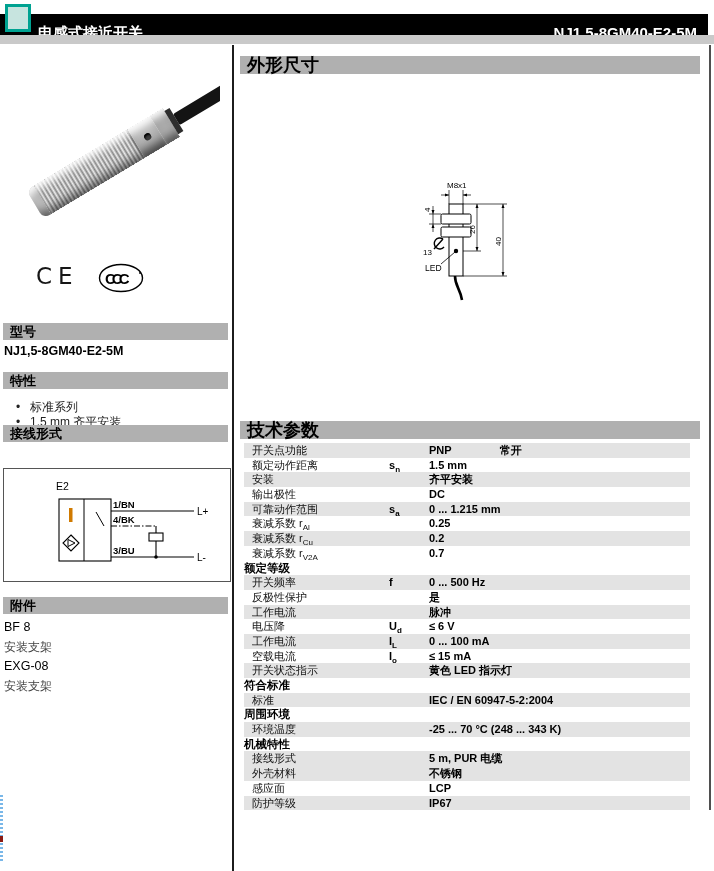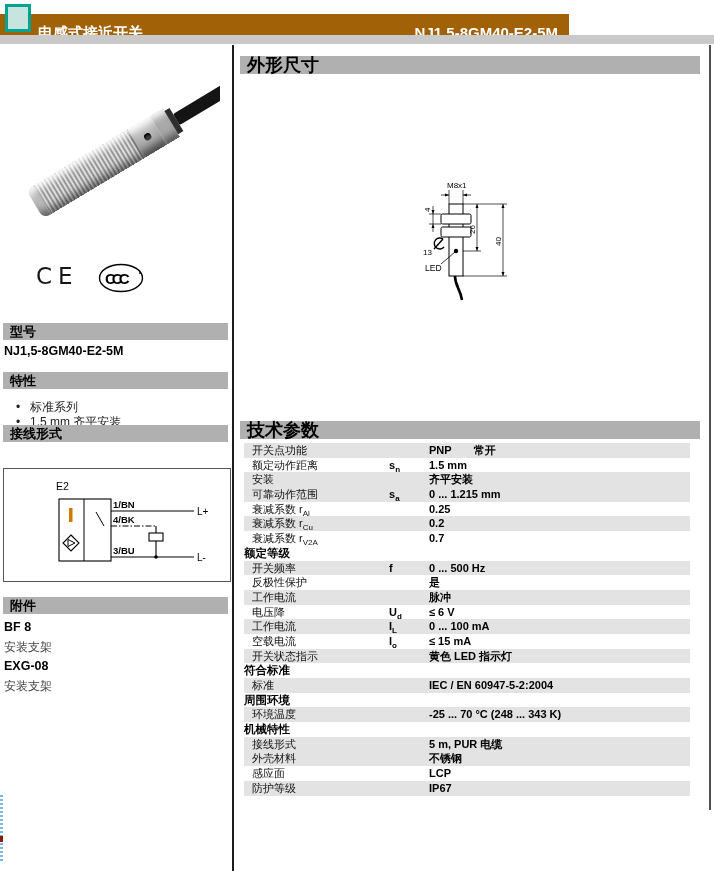--- a/index.html
+++ b/index.html
@@ -1,20 +1,20 @@
 <!DOCTYPE html>
 <html><head>
 <meta charset="utf-8">
 <style>
   html,body{margin:0;padding:0;background:#fff}
   .page{position:relative;width:714px;height:871px;background:#fff;overflow:hidden;
         font-family:"Liberation Sans",sans-serif;color:#000}
 
   
-  .topbar{position:absolute;left:0;top:14px;width:569px;height:27px;background:#a16207}
+  .topbar{position:absolute;left:0;top:14px;width:708px;height:27px;background:#000000}
   .topbar-title{position:absolute;left:38px;top:10px;font-size:15px;font-weight:bold;color:#fff;line-height:17px}
   .topbar-pn{position:absolute;right:11px;top:10px;font-size:15px;font-weight:bold;color:#fff;line-height:17px}
   .brandicon{position:absolute;left:5px;top:4px;width:20px;height:22px;background:#c7e4df;border:3px solid #00a291}
   .substrip{position:absolute;left:0;top:35px;width:714px;height:9px;background:#c9c9c9}
   .vdivider{position:absolute;left:232px;top:45px;width:2px;height:826px;background:#1c1c1c}
   .redge{position:absolute;left:709px;top:45px;width:2px;height:765px;background:#4f4f4f}
   .edgeart{position:absolute;left:0;top:795px;width:3px;height:66px;
            background:repeating-linear-gradient(180deg,#79b7e8 0 2px,rgba(255,255,255,0) 2px 4px)}
   .edgeart-red{position:absolute;left:0;top:836px;width:3px;height:6px;background:#8b1a12}
 
@@ -41,41 +41,41 @@
   .ce-mark{position:absolute;left:36px;top:263px;font-family:"DejaVu Sans",sans-serif;
            font-size:23px;letter-spacing:6px;color:#161616}
   .ccc-mark{position:absolute;left:97px;top:262px}
 
   
   .model-value{position:absolute;left:4px;top:344px;font-size:12.5px;font-weight:bold}
   .features-list{position:absolute;left:4px;top:392px;margin:8px;padding:0;list-style:none;font-size:12px;color:#222}
   .features-list li{height:15px;line-height:15px;padding-left:18px;position:relative}
   .features-list li::before{content:"•";position:absolute;left:4px}
   .acc-block{position:absolute;left:4px;top:618px;font-size:12px}
-  .acc-code{font-weight:bold;color:#000;height:19px;line-height:19px;font-size:12.5px}
+  .acc-code{font-weight:normal;color:#000;height:19px;line-height:19px;font-size:12.5px}
   .acc-desc{color:#444;height:20px;line-height:20px}
 
   
   .wirebox{position:absolute;left:3px;top:468px;width:228px;height:114px;border:1px solid #555;box-sizing:border-box;background:#fff}
 
   
   .dims{position:absolute;left:403px;top:178px}
   svg text{font-family:"Liberation Sans",sans-serif;fill:#000}
 
   
   .tech{position:absolute;left:240px;top:443px;width:460px}
   .tsub{height:14.7px;line-height:14.7px;font-size:11.5px;font-weight:bold;padding-left:4px}
   .trow{position:relative;height:14.7px;line-height:14.7px;font-size:11px;margin-left:4px;width:446px}
   .trow.shade{background:#e3e3e3}
   .c1{padding-left:8px;color:#111}
   .c1 sub,.c2 sub{font-size:8px}
   .c2{position:absolute;left:145px;top:0;font-weight:bold}
   .c3{position:absolute;left:185px;top:0;font-weight:bold}
   .c3 sup{font-size:8px}
-  .v2{margin-left:22px;font-weight:bold}
+  .v2{margin-left:48px;font-weight:bold}
 </style>
 </head>
 <body>
 
 <div class="page">
 
   <div class="topbar">
     <span class="topbar-title">电感式接近开关</span>
     <span class="topbar-pn">NJ1,5-8GM40-E2-5M</span>
   </div>
@@ -201,20 +201,21 @@
     <text x="98" y="68" font-size="8" transform="rotate(-90 98 68)">40</text>
 
     <path d="M52,98 C52,108 57,110 59,122" fill="none" stroke="#000" stroke-width="2.6"></path>
   </svg>
 
   <div class="secbar right" style="top:421px">技术参数</div>
   <div class="tech">
       <div class="trow shade"><span class="c1">开关点功能</span><span class="c3"><span class="v">PNP</span><span class="v2">常开</span></span></div>
       <div class="trow"><span class="c1">额定动作距离</span><span class="c2">s<sub>n</sub></span><span class="c3"><span class="v">1.5 mm</span></span></div>
       <div class="trow shade"><span class="c1">安装</span><span class="c3"><span class="v">齐平安装</span></span></div>
+      <div class="trow"><span class="c1">输出极性</span><span class="c3"><span class="v">DC</span></span></div>
       <div class="trow shade"><span class="c1">可靠动作范围</span><span class="c2">s<sub>a</sub></span><span class="c3"><span class="v">0 ... 1.215 mm</span></span></div>
       <div class="trow"><span class="c1">衰减系数 r<sub>Al</sub></span><span class="c3"><span class="v">0.25</span></span></div>
       <div class="trow shade"><span class="c1">衰减系数 r<sub>Cu</sub></span><span class="c3"><span class="v">0.2</span></span></div>
       <div class="trow"><span class="c1">衰减系数 r<sub>V2A</sub></span><span class="c3"><span class="v">0.7</span></span></div>
       <div class="tsub">额定等级</div>
       <div class="trow shade"><span class="c1">开关频率</span><span class="c2">f</span><span class="c3"><span class="v">0 ... 500 Hz</span></span></div>
       <div class="trow"><span class="c1">反极性保护</span><span class="c3"><span class="v">是</span></span></div>
       <div class="trow shade"><span class="c1">工作电流</span><span class="c3"><span class="v">脉冲</span></span></div>
       <div class="trow"><span class="c1">电压降</span><span class="c2">U<sub>d</sub></span><span class="c3"><span class="v">≤ 6 V</span></span></div>
       <div class="trow shade"><span class="c1">工作电流</span><span class="c2">I<sub>L</sub></span><span class="c3"><span class="v">0 ... 100 mA</span></span></div>

